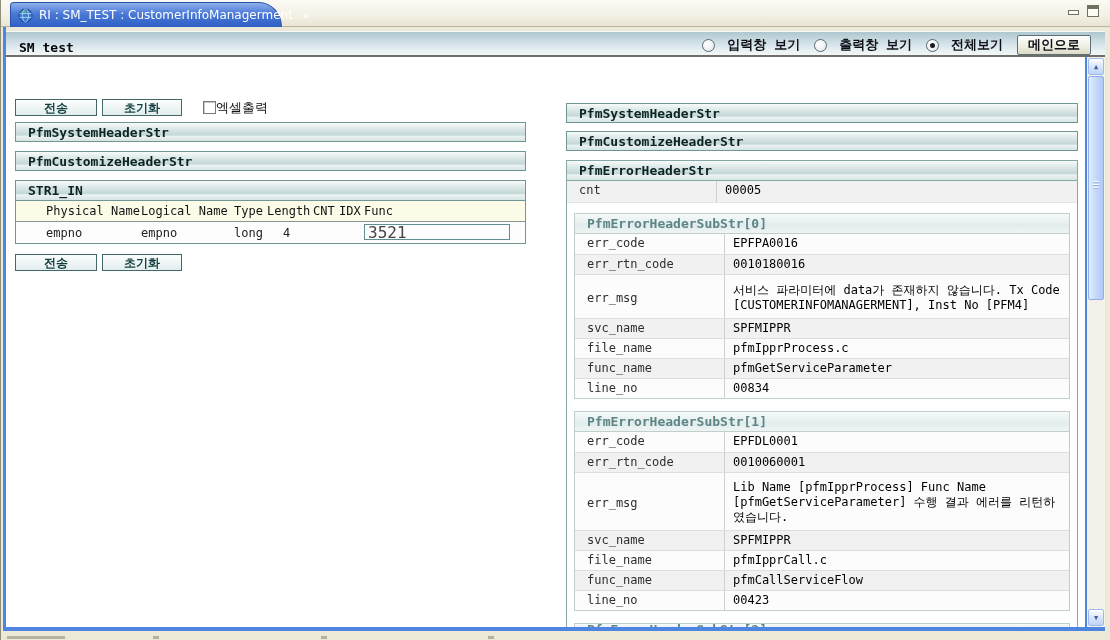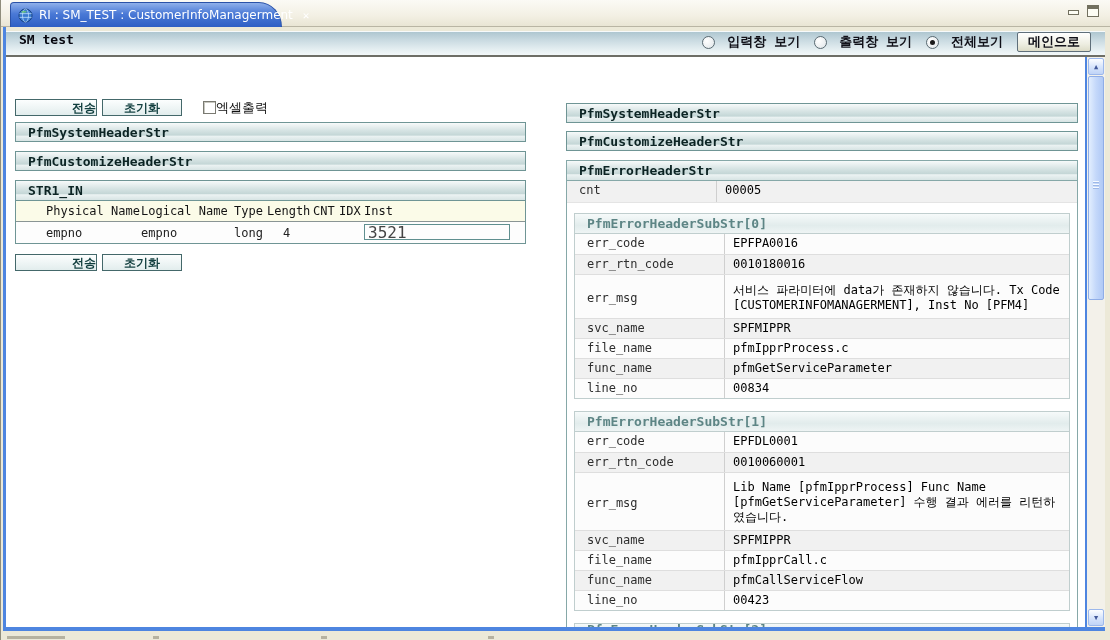--- a/index.html
+++ b/index.html
@@ -44,21 +44,21 @@
     display:flex; flex-direction:column;
   }
   .frame-gap { height:4px; }
 
   
   .view-header {
     height:26px; width:100%;
     background:linear-gradient(180deg,#aec6d0 0%, #c9dae1 35%, #e4eef1 75%, #f3f8f9 100%);
     border-top:1px solid #f6fafb;
     border-bottom:2px solid #6e6e66;
-    display:flex; align-items:flex-start; padding:0 8px 0 13px;
+    display:flex; align-items:flex-end; padding:0 8px 0 13px;
   }
   .view-title { font-weight:bold; font-size:13px; color:#06060e; letter-spacing:0; }
   .header-right { margin-left:auto; display:flex; align-items:center; gap:14px; }
   .radio-item { display:flex; align-items:center; gap:12px; cursor:default; }
   .radio-circle {
     width:13px; height:13px; border-radius:50%;
     border:1px solid #5a6a72; background:radial-gradient(circle at 35% 35%, #ffffff, #dfe5e8);
     position:relative;
   }
   .radio-item.checked .radio-circle::after {
@@ -115,21 +115,21 @@
   }
   .checkbox {
     width:13px; height:13px; background:#fff;
     border:1px solid #7a7a72; box-shadow:inset 1px 1px 0 #c8c8c0;
   }
   .checkbox-label { font-size:13px; color:#101010; }
 
   
   .left-col { position:absolute; left:9px; top:42px; width:511px; }
   .btn-row { display:flex; align-items:center; height:17px; }
-  .btn-row .tbtn:first-child { width:82px;text-align:right; }
+  .btn-row .tbtn:first-child { width:82px; }
   .btn-row .tbtn + .tbtn { width:80px; margin-left:5px; }
   .btn-row .checkbox { margin-left:21px; }
 
   .str-box { border:1px solid #6f9595; margin-top:9px; background:#fff; }
   .str-box .hdr-bar { border:none; border-bottom:1px solid #6f9595; }
   .str-cols, .str-data {
     display:grid;
     grid-template-columns:30px 95px 93px 33px 46px 26px 25px 1fr;
     align-items:center; height:21px; padding-right:8px;
   }
@@ -239,21 +239,21 @@
               <span>STR1_IN</span>
             </div>
             <div class="str-cols">
               <span></span>
               <span>Physical Name</span>
               <span>Logical Name</span>
               <span>Type</span>
               <span>Length</span>
               <span>CNT</span>
               <span>IDX</span>
-              <span>Inst</span>
+              <span>Func</span>
             </div>
             <div class="str-data">
               <span></span>
               <span>empno</span>
               <span>empno</span>
               <span>long</span>
               <span class="cell-length">4</span>
               <span></span>
               <span></span>
               <span><input class="value-input" value="3521" style=""></span>

